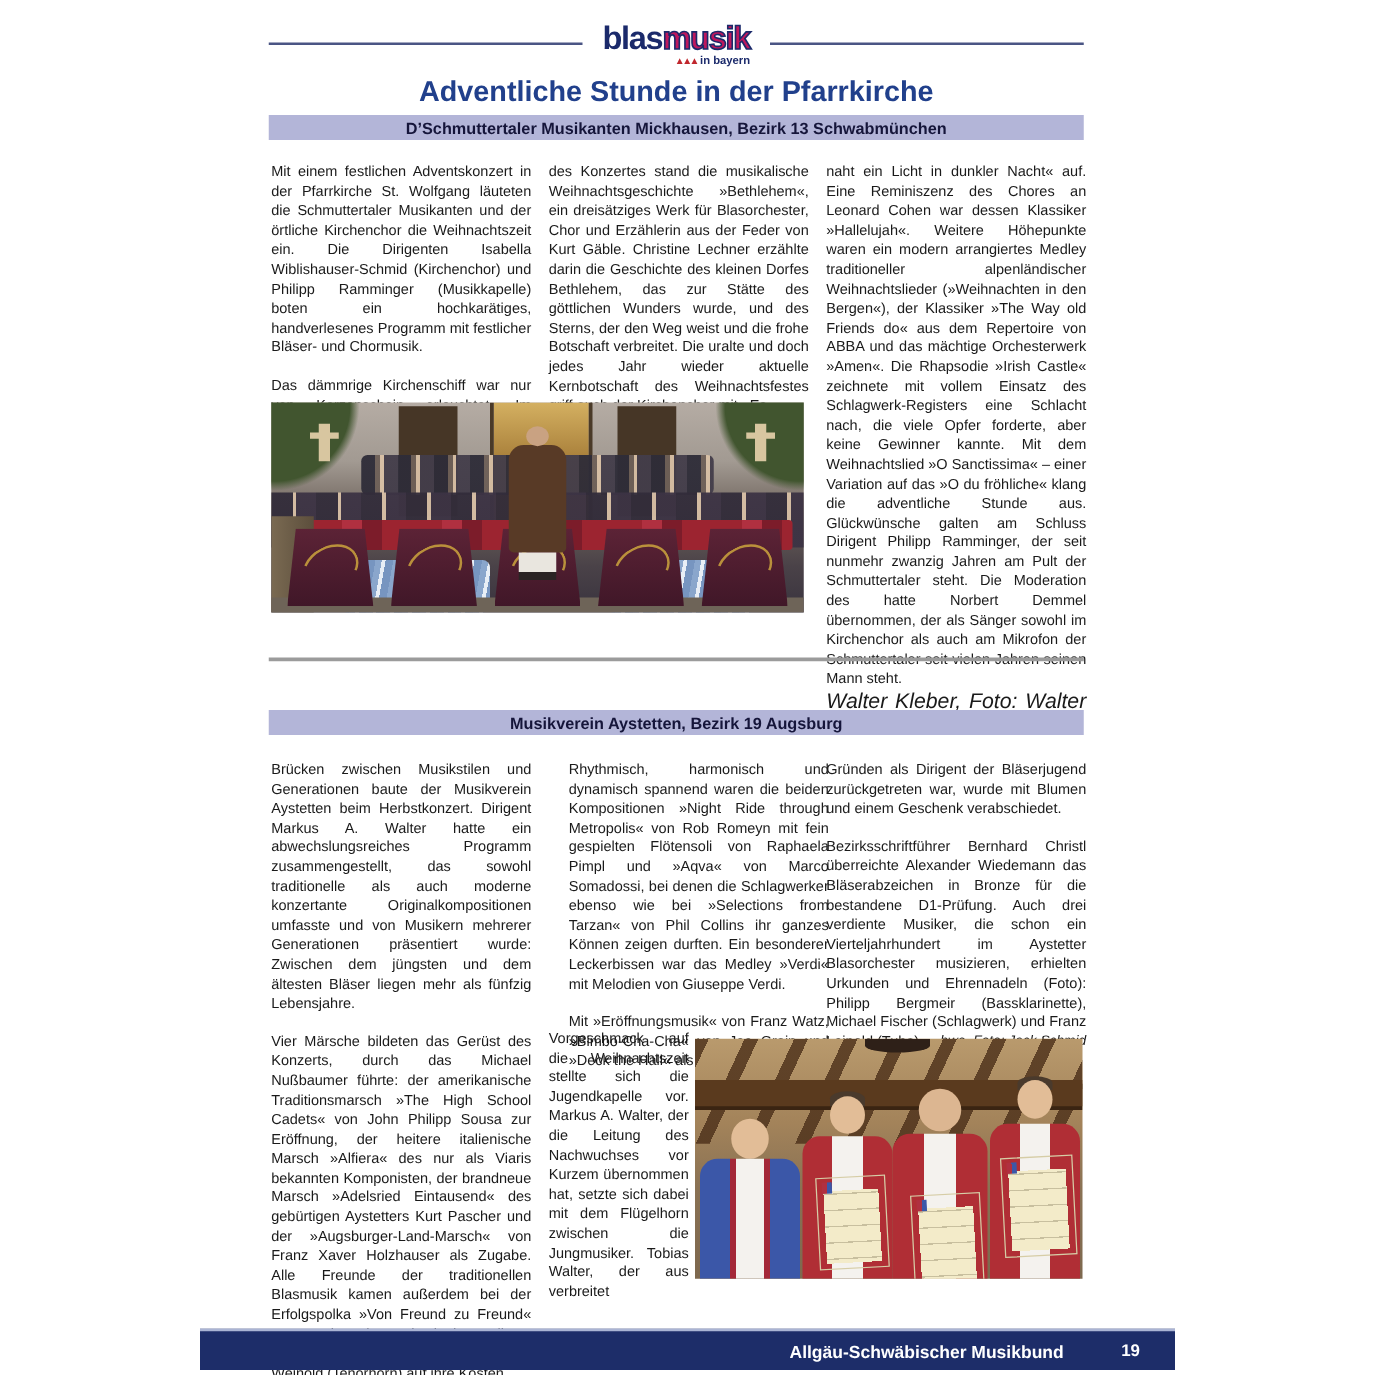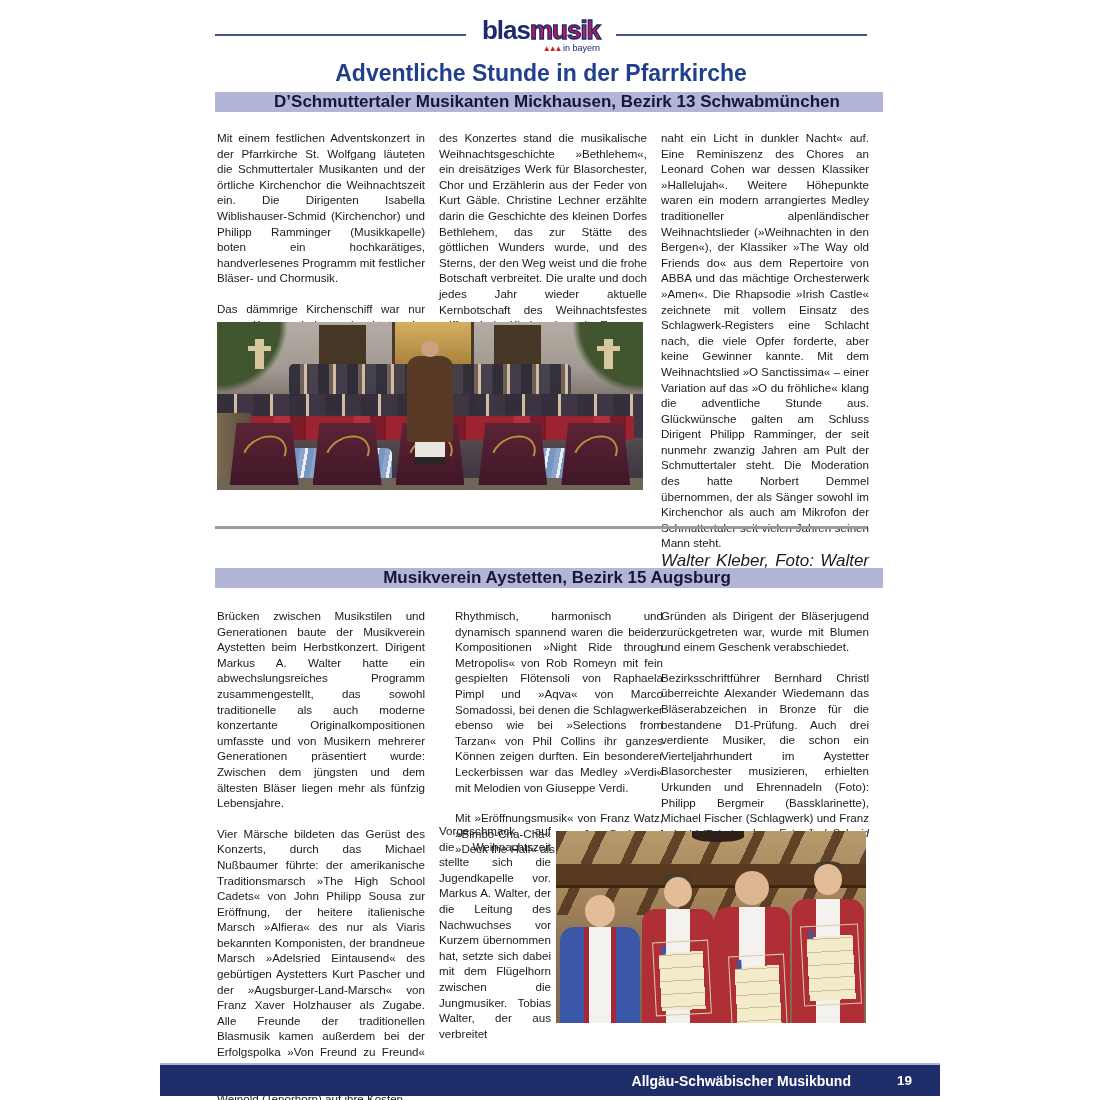--- a/index.html
+++ b/index.html
@@ -6,29 +6,29 @@
   .canvas{position:relative;width:1100px;height:1100px;background:#ffffff;overflow:hidden;
           font-family:"Liberation Sans",sans-serif;color:#1a1a1a;}
 
   
   .masthead{position:absolute;left:215px;top:12px;width:652px;height:46px;
             display:flex;align-items:center;justify-content:center;}
   .mast-line{flex:1;height:2px;background:#4a5584;}
   .logo{margin:0 16px;text-align:center;line-height:1;}
   .logo-main{font-size:26px;font-weight:bold;letter-spacing:-1px;color:#1b2a6b;}
   .logo-main .outline{color:#be185d;-webkit-text-stroke:1.3px #1b2a6b;text-stroke:1.3px #1b2a6b;}
-  .logo-sub{font-size:9px;font-weight:normal;color:#1b2a6b;text-align:right;margin-top:1px;}
+  .logo-sub{font-size:9px;font-weight:bold;color:#1b2a6b;text-align:right;margin-top:1px;}
   .logo-sub .mountains{color:#c0272d;font-size:8px;letter-spacing:-2px;}
 
   
   .a-title{position:absolute;left:215px;width:652px;text-align:center;
            color:#21408c;font-size:23px;font-weight:bold;}
   .a-bar{position:absolute;left:215px;width:652px;height:20px;background:#b3b5d8;
          display:flex;align-items:center;justify-content:center;
-         color:#15153a;font-size:17px;font-weight:bold;padding-left:16px;}
+         color:#15153a;font-size:13px;font-weight:bold;}
   .divider{position:absolute;left:215px;top:526px;width:652px;height:3px;background:#9b9b9b;}
 
   
   .col{position:absolute;width:208px;font-size:11.6px;line-height:15.6px;
        text-align:justify;hyphens:auto;-webkit-hyphens:auto;}
   .col p{margin:0 0 15px 0;}
   .byline{font-style:italic;font-size:17px;}
   .byline-inline{float:right;font-style:italic;font-size:11px;}
 
   
@@ -154,21 +154,21 @@
         </div>
       <div class="p1-banner">
           <i></i>
         </div>
     </div>
     <div class="p1-conductor"></div>
   </div>
 
   <div class="divider"></div>
 
-  <div class="a-bar" style="top:568px;">Musikverein Aystetten, Bezirk 15 Augsburg</div>
+  <div class="a-bar" style="top:568px;">Musikverein Aystetten, Bezirk 19 Augsburg</div>
 
   <div class="col" style="left:217px;top:608px;">
     <p>Brücken zwischen Musikstilen und Generationen baute der Musikverein Aystetten beim Herbstkonzert. Dirigent Markus A. Walter hatte ein abwechslungsreiches Programm zusammengestellt, das sowohl traditionelle als auch moderne konzertante Originalkompositionen umfasste und von Musikern mehrerer Generationen präsentiert wurde: Zwischen dem jüngsten und dem ältesten Bläser liegen mehr als fünfzig Lebensjahre.</p>
     <p>Vier Märsche bildeten das Gerüst des Konzerts, durch das Michael Nußbaumer führte: der amerikanische Traditionsmarsch »The High School Cadets« von John Philipp Sousa zur Eröffnung, der heitere italienische Marsch »Alfiera« des nur als Viaris bekannten Komponisten, der brandneue Marsch »Adelsried Eintausend« des gebürtigen Aystetters Kurt Pascher und der »Augsburger-Land-Marsch« von Franz Xaver Holzhauser als Zugabe. Alle Freunde der traditionellen Blasmusik kamen außerdem bei der Erfolgspolka »Von Freund zu Freund« von Martin Scharnagl mit den Solisten Tobias Walter (Flügelhorn) und Helene Weinold (Tenorhorn) auf ihre Kosten.</p>
   </div>
   <div class="col" style="left:455px;top:608px;">
     <p>Rhythmisch, harmonisch und dynamisch spannend waren die beiden Kompositionen »Night Ride through Metropolis« von Rob Romeyn mit fein gespielten Flötensoli von Raphaela Pimpl und »Aqva« von Marco Somadossi, bei denen die Schlagwerker ebenso wie bei »Selections from Tarzan« von Phil Collins ihr ganzes Können zeigen durften. Ein besonderer Leckerbissen war das Medley »Verdi« mit Melodien von Giuseppe Verdi.</p>
     <p style="margin-bottom:0;">Mit »Eröffnungsmusik« von Franz Watz, »Bimbo-Cha-Cha« von Joe Grain und »Deck the Hall« als</p>
   </div>
   <div class="col" style="left:439px;top:823px;width:112px;">

